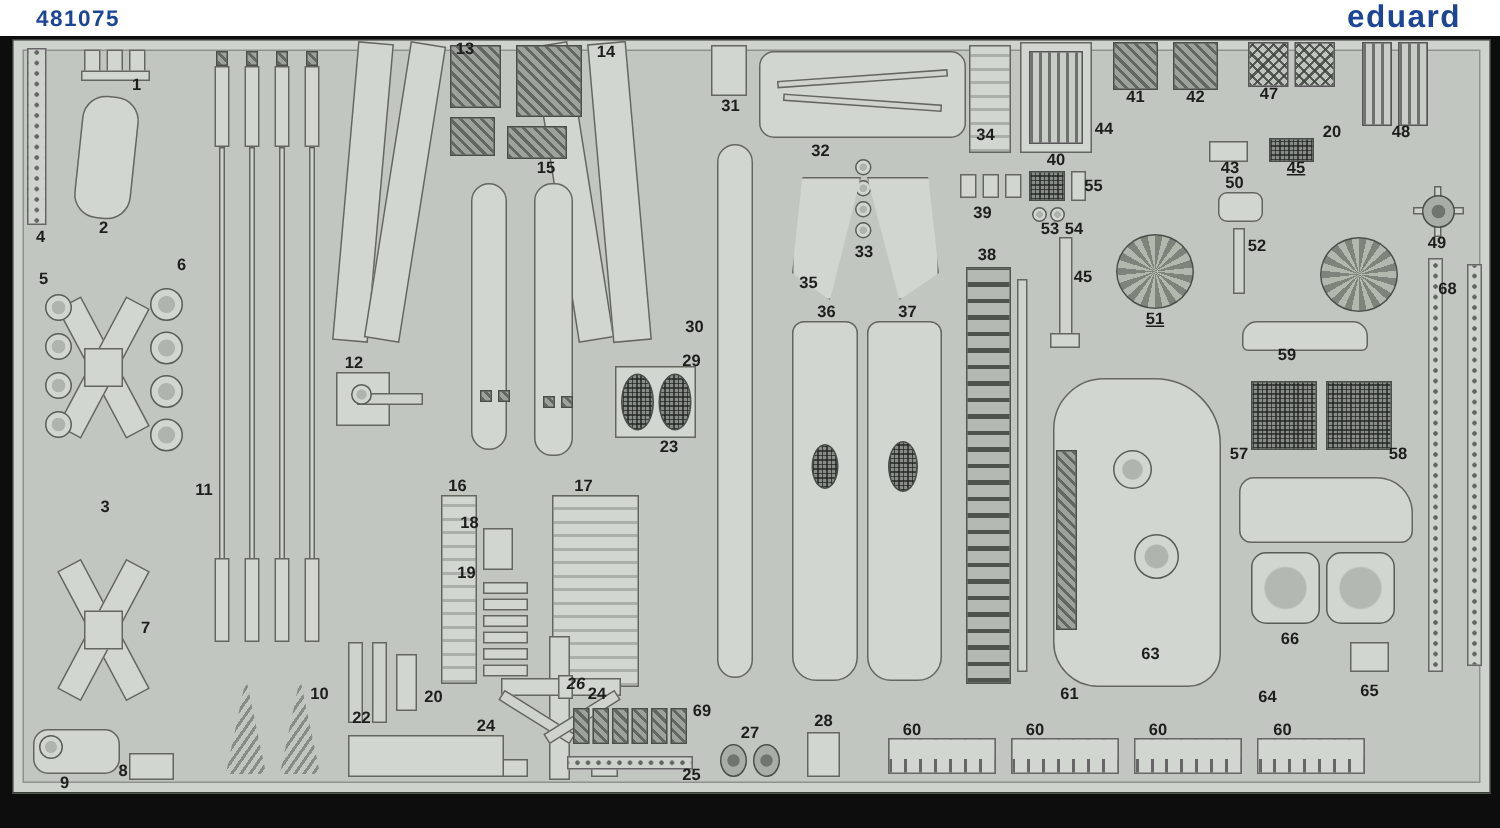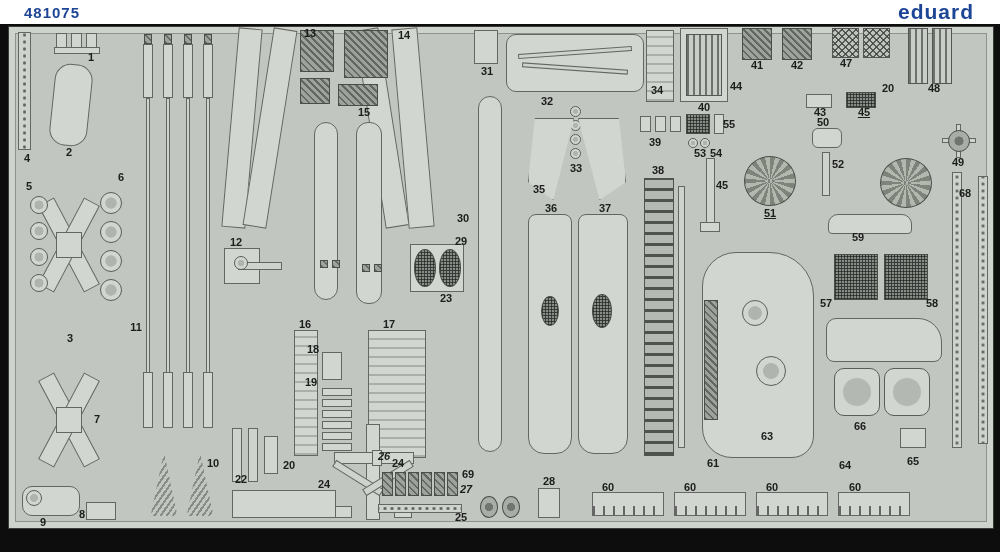--- a/index.html
+++ b/index.html
@@ -240,21 +240,21 @@
     <div class="plabel" style="left: 389px; top: 324px;">17</div>
     <div class="plabel" style="left: 313px; top: 349px;">18</div>
     <div class="plabel" style="left: 311px; top: 382px;">19</div>
     <div class="plabel" style="left: 289px; top: 465px;">20</div>
     <div class="plabel" style="left: 398px; top: 463px;">24</div>
     <div class="plabel" style="left: 241px; top: 479px;">22</div>
     <div class="plabel" style="left: 446px; top: 298px;">23</div>
     <div class="plabel" style="left: 324px; top: 484px;">24</div>
     <div class="plabel" style="left: 461px; top: 517px;">25</div>
     <div class="plabel" style="left: 384px; top: 456px; font-style: italic;">26</div>
-    <div class="plabel" style="left: 466px; top: 489px; font-style: italic;">27</div>
+    <div class="plabel" style="left: 500px; top: 489px;">27</div>
     <div class="plabel" style="left: 549px; top: 481px;">28</div>
     <div class="plabel" style="left: 461px; top: 241px;">29</div>
     <div class="plabel" style="left: 463px; top: 218px;">30</div>
     <div class="plabel" style="left: 487px; top: 71px;">31</div>
     <div class="plabel" style="left: 547px; top: 101px;">32</div>
     <div class="plabel" style="left: 576px; top: 168px;">33</div>
     <div class="plabel" style="left: 657px; top: 90px;">34</div>
     <div class="plabel" style="left: 539px; top: 189px;">35</div>
     <div class="plabel" style="left: 551px; top: 208px;">36</div>
     <div class="plabel" style="left: 605px; top: 208px;">37</div>

